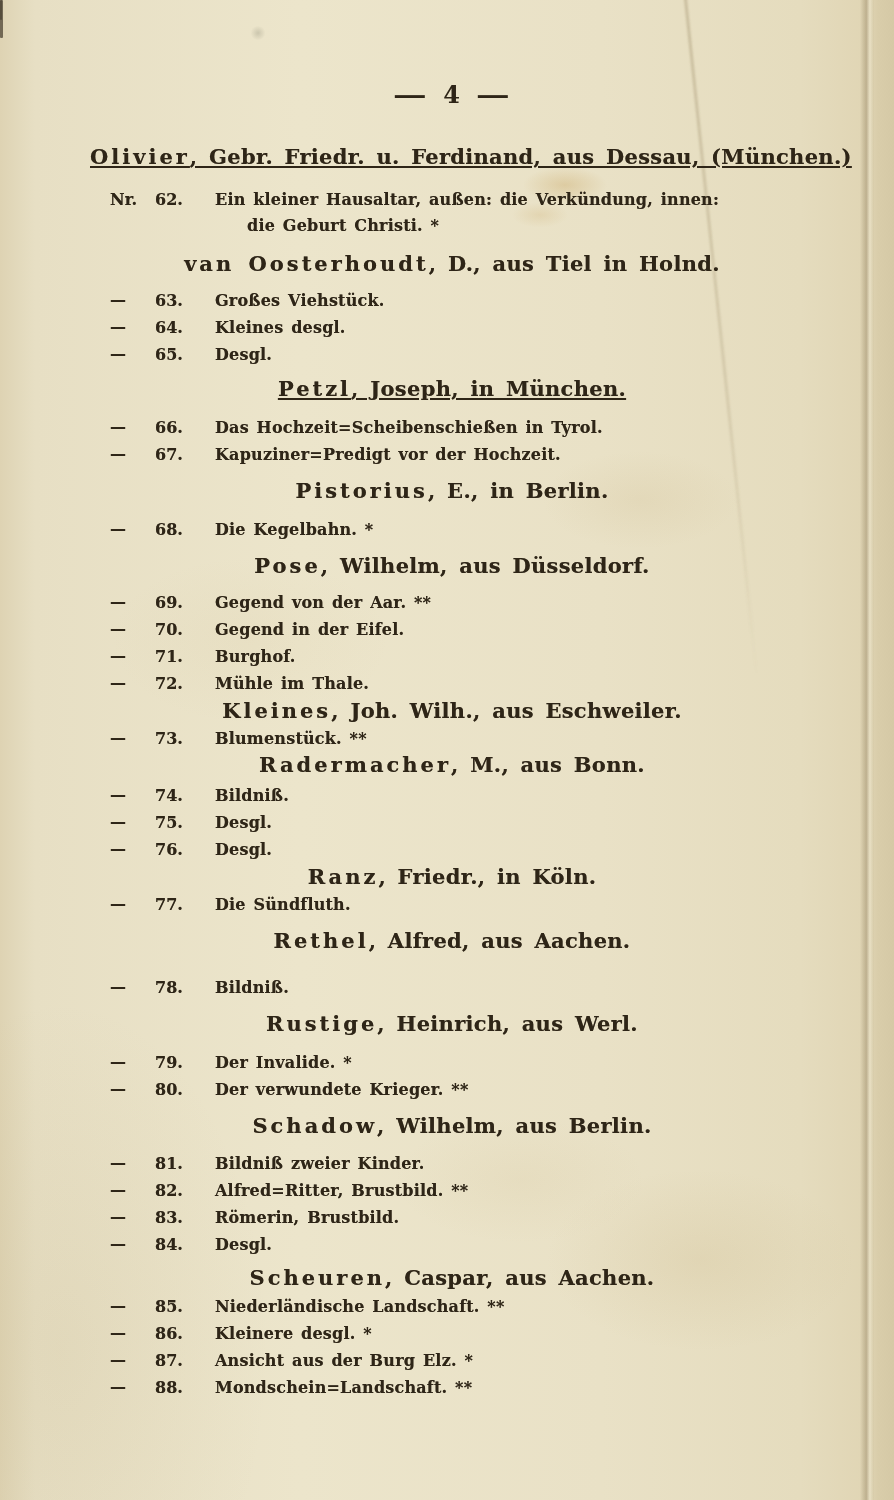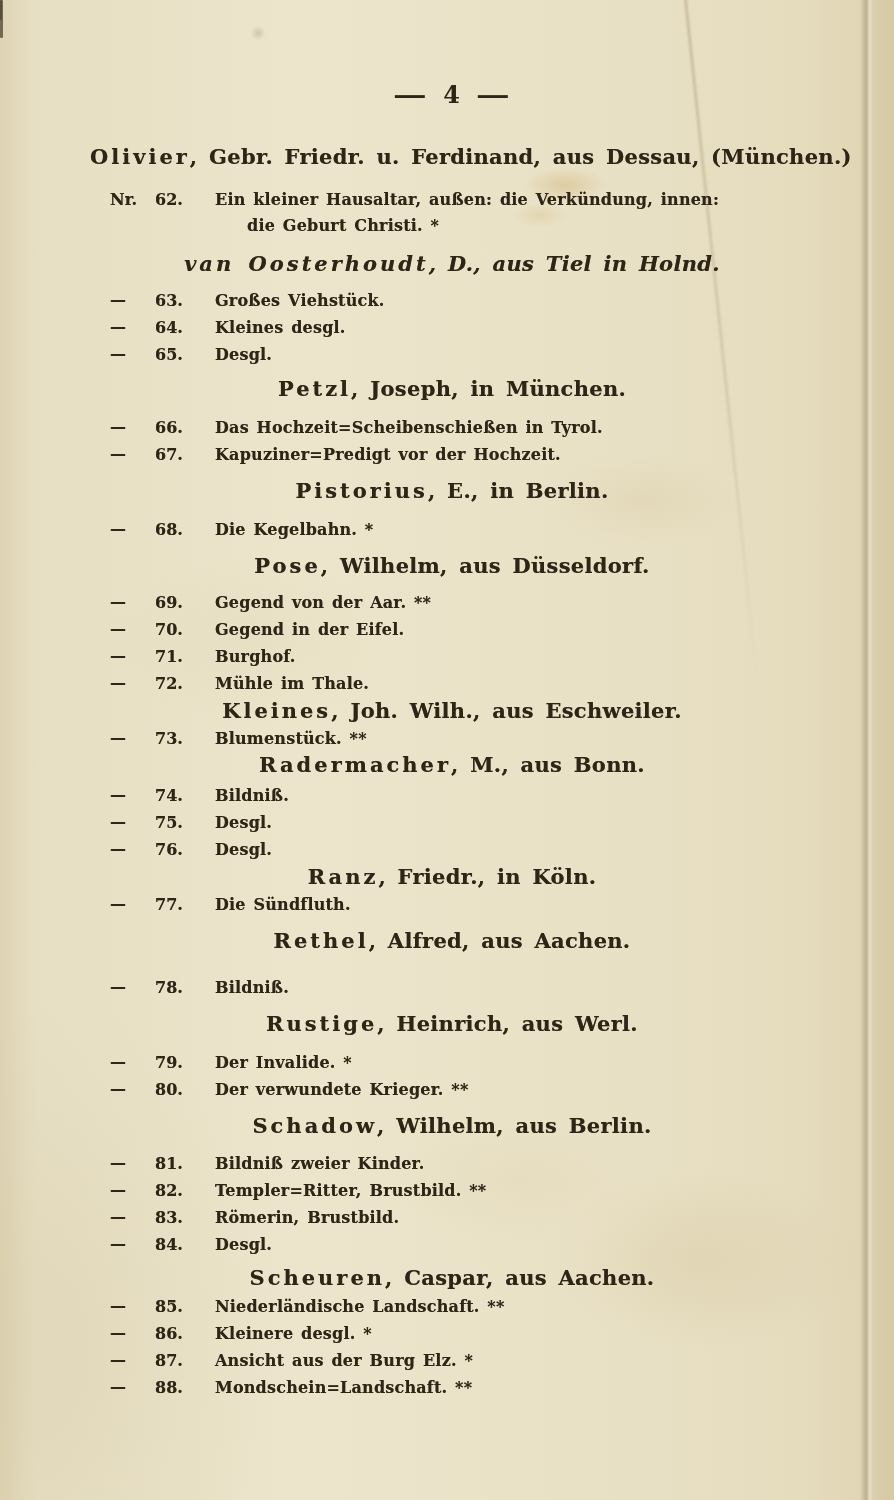--- a/index.html
+++ b/index.html
@@ -56,23 +56,23 @@
   .entry{
     display:flex;line-height:27px;font-size:16px;white-space:nowrap;
     text-shadow:0 0 0.6px rgba(46,37,23,0.55);
   }
   .entry .prefix{width:65px;padding-left:20px;box-sizing:border-box;flex:none;}
   .entry .num{width:60px;flex:none;}
   .entry .txt{flex:none;letter-spacing:0.2px;word-spacing:2px;}
   .entry.continuation{padding-left:157px;line-height:26px;}
 
   
-  .sec-1 .heading{margin:34px 0 16px;white-space:nowrap;}
-  .sec-2 .heading{margin:12px 0 10px;font-style:italic;}
-  .sec-3 .heading{margin:8px 0 12px;}
+  .sec-1 .heading{margin:34px 0 16px;white-space:nowrap;text-decoration:underline;}
+  .sec-2 .heading{margin:12px 0 10px;}
+  .sec-3 .heading{margin:8px 0 12px;text-decoration:underline;}
   .sec-4 .heading{margin:10px 0 12px;}
   .sec-5 .heading{margin:10px 0 10px;}
   .sec-6 .heading{margin:1px 0 1px;}
   .sec-7 .heading{margin:0 0 4px;}
   .sec-8 .heading{margin:1px 0 1px;}
   .sec-9 .heading{margin:10px 0 20px;}
   .sec-10 .heading{margin:10px 0 12px;}
   .sec-11 .heading{margin:10px 0 11px;}
   .sec-12 .heading{margin:7px 0 2px;}
 </style>
@@ -224,21 +224,21 @@
         <section class="sec sec-11">
           <div class="heading"><span class="artist-name">Schadow</span><span class="artist-rest">, Wilhelm, aus Berlin.</span></div>
           <div class="entry">
             <span class="prefix">—</span>
             <span class="num">81.</span>
             <span class="txt">Bildniß zweier Kinder.</span>
           </div>
           <div class="entry">
             <span class="prefix">—</span>
             <span class="num">82.</span>
-            <span class="txt">Templer=Ritter, Brustbild. **</span>
+            <span class="txt">Alfred=Ritter, Brustbild. **</span>
           </div>
           <div class="entry">
             <span class="prefix">—</span>
             <span class="num">83.</span>
             <span class="txt">Römerin, Brustbild.</span>
           </div>
           <div class="entry">
             <span class="prefix">—</span>
             <span class="num">84.</span>
             <span class="txt">Desgl.</span>

